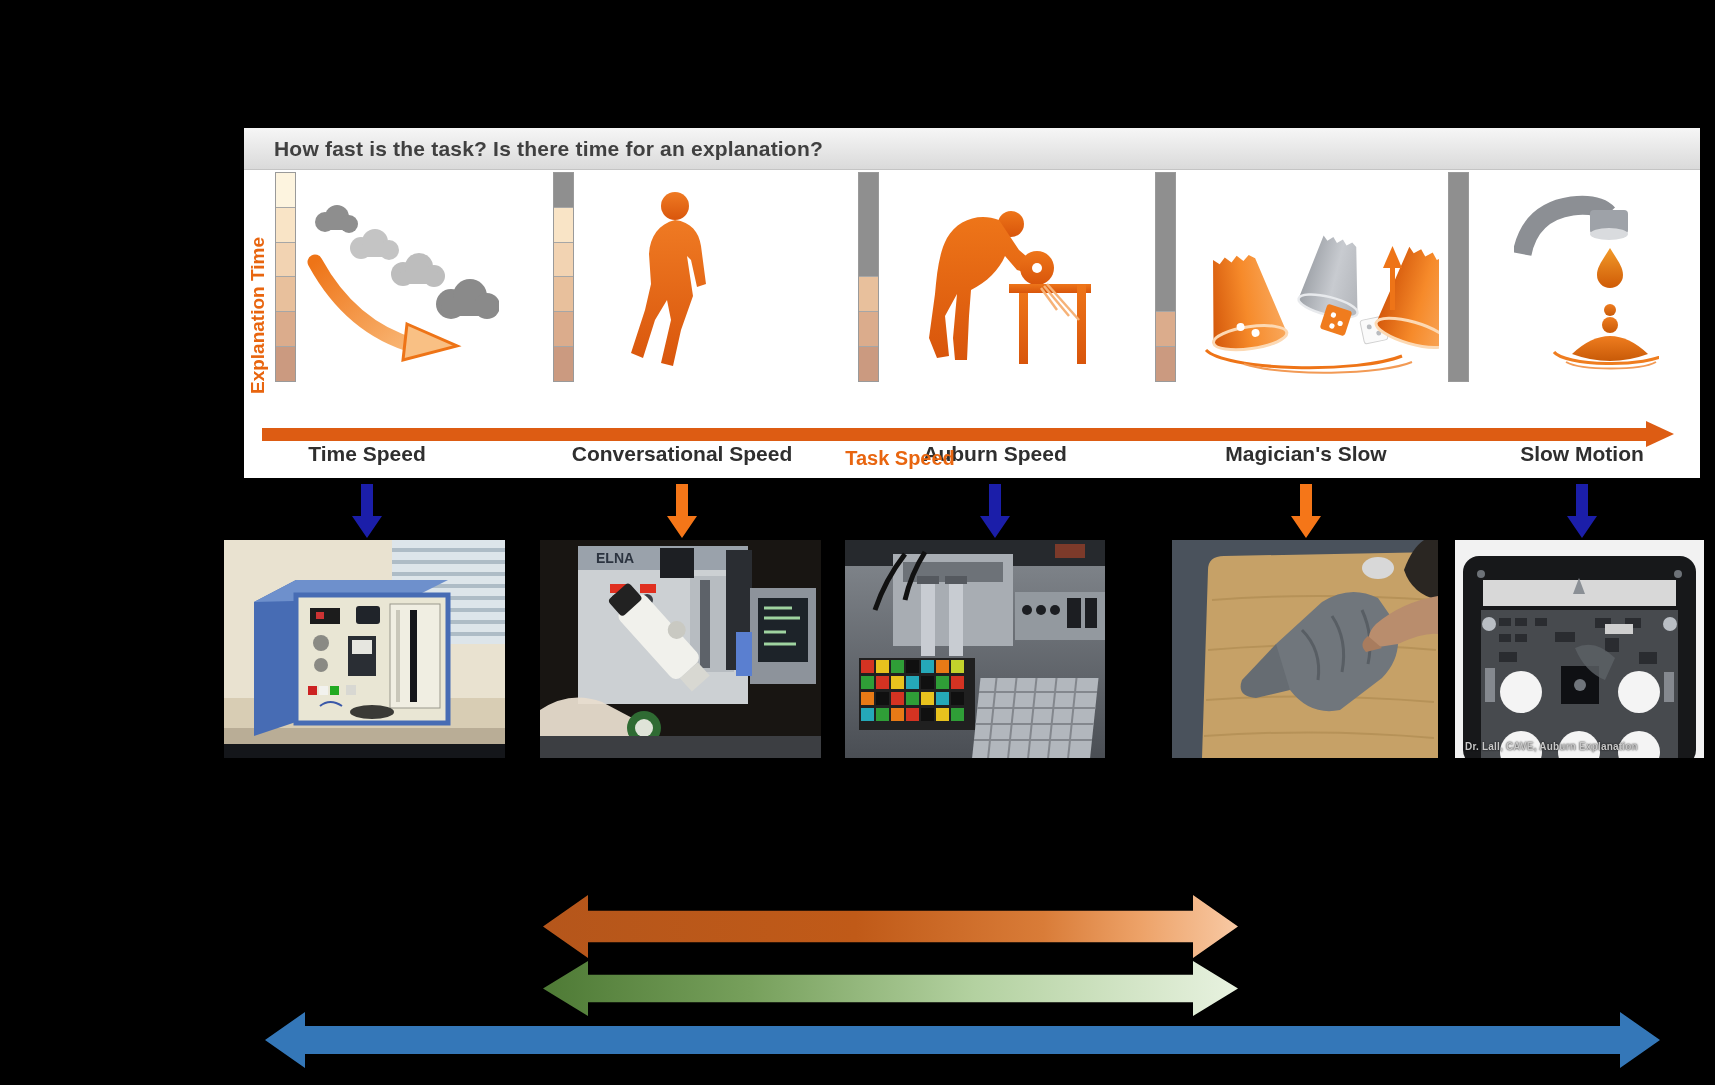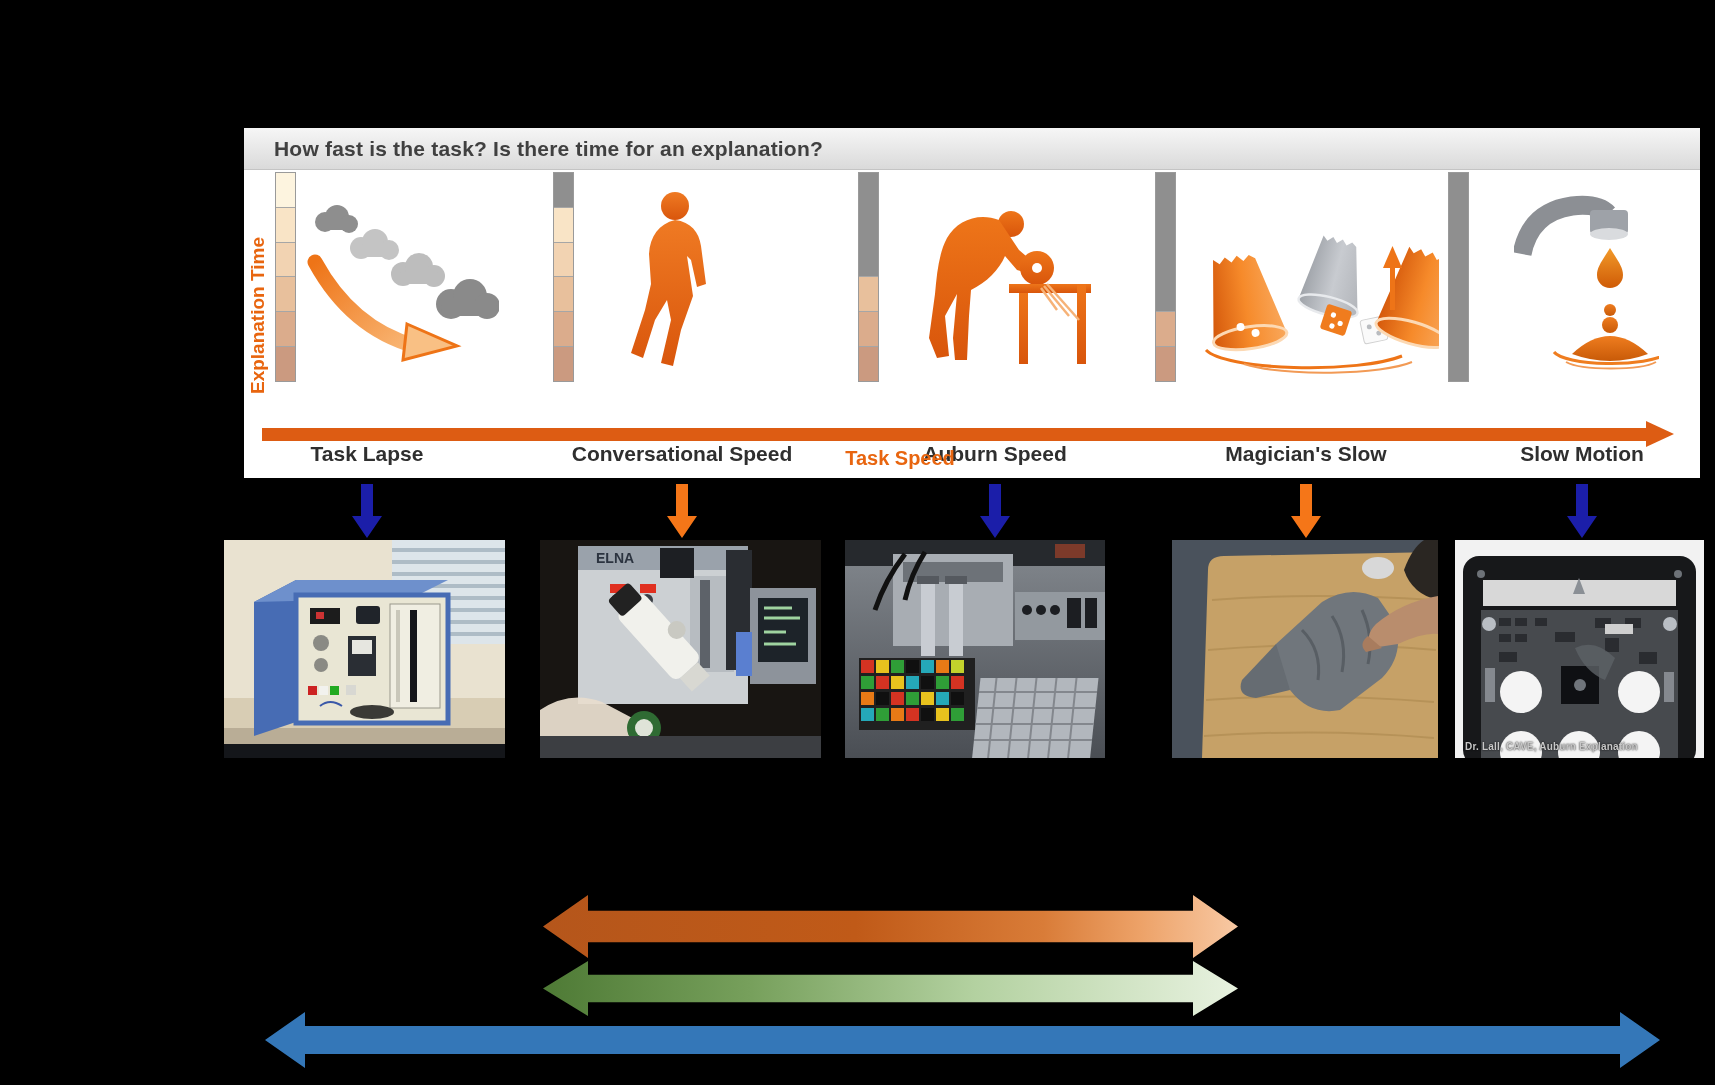--- a/index.html
+++ b/index.html
@@ -272,21 +272,21 @@
           <ellipse cx="95" cy="42" rx="19" ry="6" fill="#d9dbde"></ellipse>
           <path d="M96,56 c-8,13 -13,19 -13,27 a13,13 0 0 0 26,0 c0,-8 -5,-14 -13,-27 z" fill="url(#dropO)"></path>
           <circle cx="96" cy="118" r="6" fill="url(#splashO)"></circle>
           <circle cx="96" cy="133" r="8" fill="url(#splashO)"></circle>
           <path d="M58,162 Q96,126 134,162 Q96,176 58,162 Z" fill="url(#splashO)"></path>
           <path d="M40,160 A58,14 0 0 0 152,162" fill="none" stroke="#ef7d1f" stroke-width="3"></path>
           <path d="M52,170 A48,10 0 0 0 142,170" fill="none" stroke="#f29a55" stroke-width="2"></path>
         </svg>
       </div>
 
-      <div class="cat-label" style="left:-27px">Task Lapse</div>
+      <div class="cat-label" style="left:-27px">Time Speed</div>
       <div class="cat-label" style="left:288px">Conversational Speed</div>
       <div class="cat-label" style="left:601px">Auburn Speed</div>
       <div class="cat-label" style="left:912px">Magician's Slow</div>
       <div class="cat-label" style="left:1188px">Slow Motion</div>
 
       <div class="task-arrow-shaft"></div>
       <div class="task-arrow-head"></div>
       <div class="task-speed-label">Task Speed</div>
     </div>
   </div>

